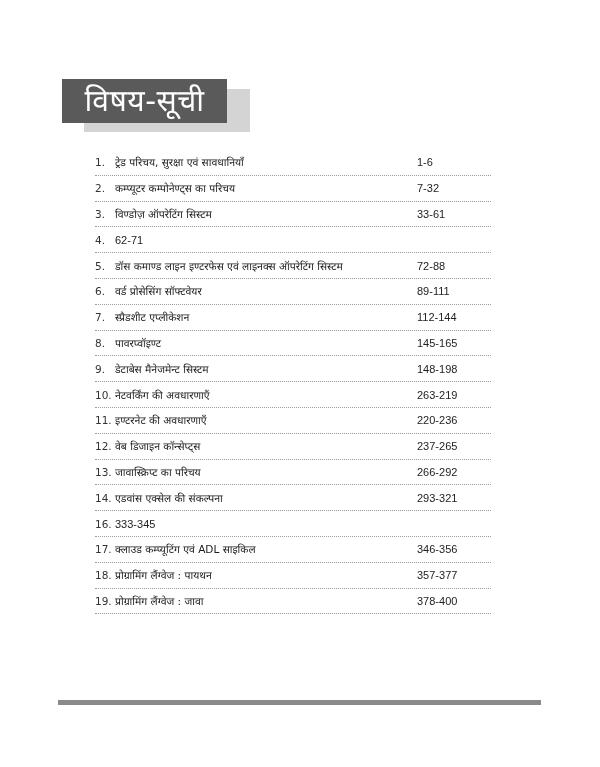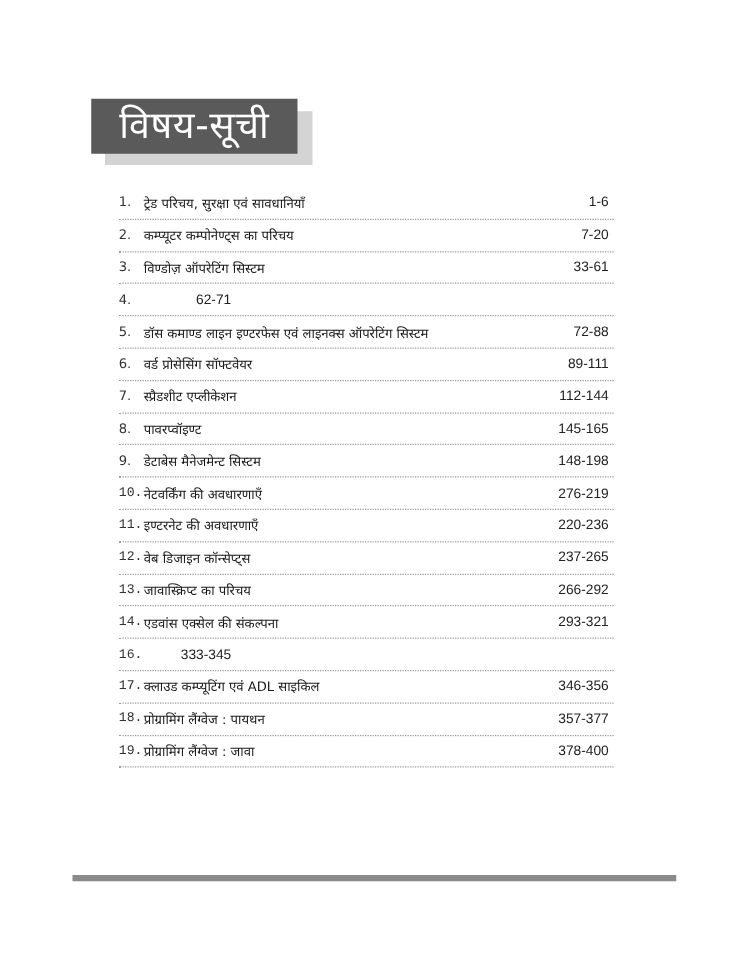--- a/index.html
+++ b/index.html
@@ -1,50 +1,50 @@
 <!DOCTYPE html>
 <html><head>
 <meta charset="utf-8">
 <style>
   html, body { margin: 0; padding: 0; background: #ffffff; }
   body { width: 600px; height: 767px; position: relative; overflow: hidden;
          font-family: "DejaVu Sans", sans-serif; color: #1a1a1a; }
   .title-shadow { position: absolute; left: 84px; top: 89px; width: 166px; height: 43px;
                   background: #d4d4d4; }
-  .title-box { position: absolute; left: 73px; top: 79px; width: 165px; height: 44px;
+  .title-box { position: absolute; left: 62px; top: 79px; width: 165px; height: 44px;
                background: #5a5a5a; color: #ffffff; display: flex; align-items: center;
                justify-content: center; font-size: 30px; line-height: 1; letter-spacing: 0.5px; }
   .toc { position: absolute; left: 95px; top: 150px; width: 396px; margin: 0; padding: 0; list-style: none; }
   .toc-row { height: 25.8px; box-sizing: border-box; border-bottom: 1px dotted #9a9a9a;
              display: flex; align-items: center; font-size: 10.5px; position: relative; }
   .toc-num { display: inline-block; width: 20px; color: #333; text-align: left; }
-  .toc-row.two-digit .toc-num { width: 20px; font-family: Liberation Mono, monospace; }
+  .toc-row.two-digit .toc-num { width: 20px; }
   .toc-title { flex: 1; white-space: nowrap; }
-  .toc-pages { width: 70px; text-align: right; font-family: "Liberation Sans", sans-serif;
+  .toc-pages { width: 70px; text-align: left; font-family: "Liberation Sans", sans-serif;
                font-size: 11px; color: #222; padding-right: 4px; }
   .bottom-rule { position: absolute; left: 58px; top: 700px; width: 483px; height: 5px; background: #8a8a8a; }
 </style>
 </head>
 <body>
 
 <div class="title-shadow"></div>
 <div class="title-box">
   <span>विषय-सूची</span>
 </div>
 
 <ul class="toc">
   <li class="toc-row">
       <span class="toc-num">1.</span>
       <span class="toc-title">ट्रेड परिचय, सुरक्षा एवं सावधानियाँ</span>
       <span class="toc-pages">1-6</span>
     </li>
   <li class="toc-row">
       <span class="toc-num">2.</span>
       <span class="toc-title">कम्प्यूटर कम्पोनेण्ट्स का परिचय</span>
-      <span class="toc-pages">7-20</span>
+      <span class="toc-pages">7-32</span>
     </li>
   <li class="toc-row">
       <span class="toc-num">3.</span>
       <span class="toc-title">विण्डोज़ ऑपरेटिंग सिस्टम</span>
       <span class="toc-pages">33-61</span>
     </li>
   <li class="toc-row">
       <span class="toc-num">4.</span>
       <span class="toc-pages">62-71</span>
     </li>
@@ -69,21 +69,21 @@
       <span class="toc-pages">145-165</span>
     </li>
   <li class="toc-row">
       <span class="toc-num">9.</span>
       <span class="toc-title">डेटाबेस मैनेजमेन्ट सिस्टम</span>
       <span class="toc-pages">148-198</span>
     </li>
   <li class="toc-row two-digit">
       <span class="toc-num">10.</span>
       <span class="toc-title">नेटवर्किंग की अवधारणाएँ</span>
-      <span class="toc-pages">276-219</span>
+      <span class="toc-pages">263-219</span>
     </li>
   <li class="toc-row two-digit">
       <span class="toc-num">11.</span>
       <span class="toc-title">इण्टरनेट की अवधारणाएँ</span>
       <span class="toc-pages">220-236</span>
     </li>
   <li class="toc-row two-digit">
       <span class="toc-num">12.</span>
       <span class="toc-title">वेब डिजाइन कॉन्सेप्ट्स</span>
       <span class="toc-pages">237-265</span>

